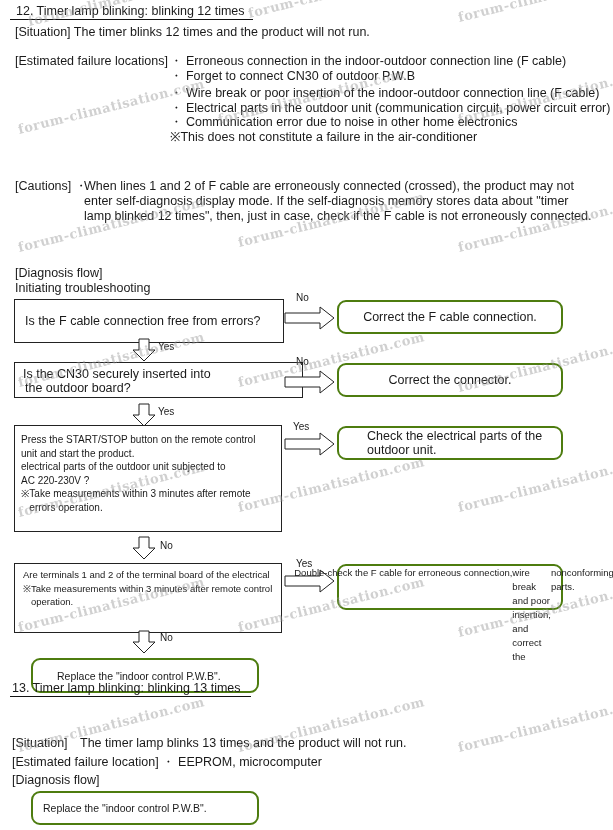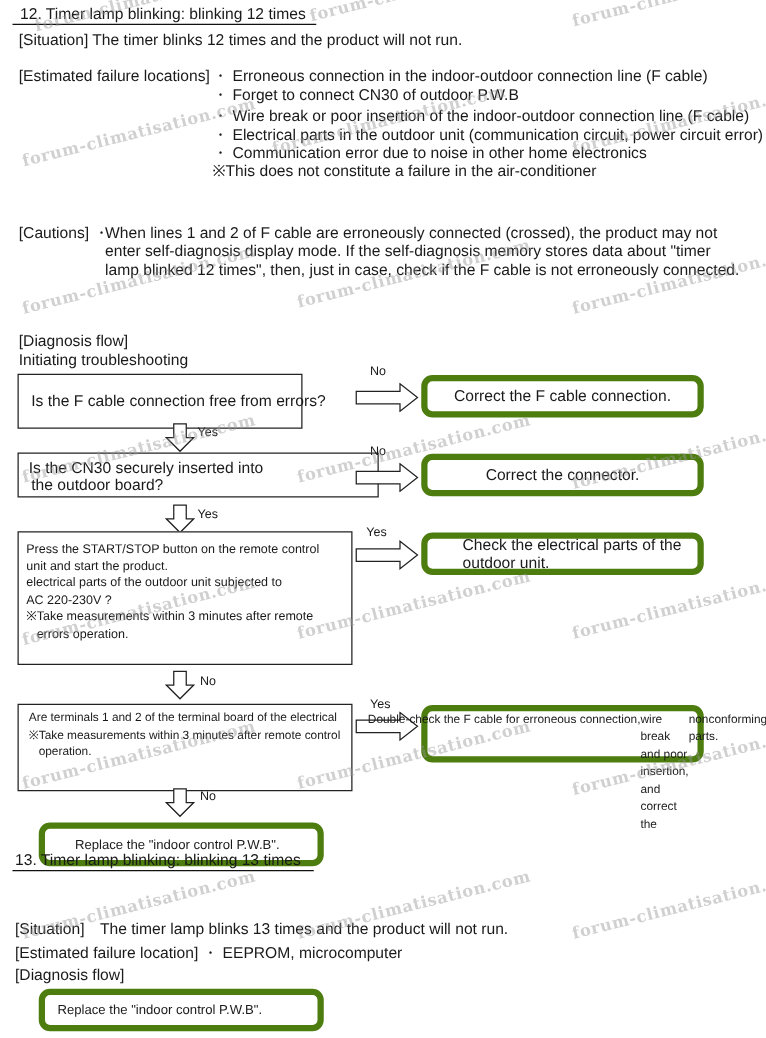--- a/index.html
+++ b/index.html
@@ -4,21 +4,21 @@
 <style>
   html, body { margin:0; padding:0; }
   body { width:613px; height:830px; background:#ffffff; position:relative; overflow:hidden;
          font-family:"Liberation Sans", sans-serif; color:#1a1a1a; font-size:12px; }
   .abs { position:absolute; }
   .heading { font-size:12.5px; border-bottom:1px solid #111; padding:0 8px 1px 6px; white-space:nowrap; }
   .txt { white-space:nowrap; font-size:12.5px; line-height:14px; }
   .bullets { font-size:12.5px; line-height:14.5px; }
   .bullets div { white-space:nowrap; }
   .box { border:1px solid #222; background:#fff; box-sizing:border-box; }
-  .rbox { border:5px solid #4d7c0f; border-radius:9px; background:#fff; box-sizing:border-box;
+  .rbox { border:2px solid #4d7c0f; border-radius:9px; background:#fff; box-sizing:border-box;
           display:flex; align-items:center; }
   .small { font-size:10px; line-height:13.5px; }
   .label { font-size:10px; }
   .wm { position:absolute; color:rgba(150,150,150,0.45); font-family:"DejaVu Serif", serif; font-weight:bold;
         font-size:13px; transform:rotate(-14deg); transform-origin:left bottom; white-space:nowrap; pointer-events:none; letter-spacing:0.5px; }
 </style>
 </head>
 <body>
 
 <div class="abs heading" style="left:10px;top:4px;">12.  Timer lamp blinking: blinking 12 times</div>
@@ -37,21 +37,21 @@
 <div class="abs txt" style="left:15px;top:179px;">[Cautions] ・</div>
 <div class="abs bullets" style="left:84px;top:179px;line-height:15px;">
   <div>When lines 1 and 2 of F cable are erroneously connected (crossed), the product may not</div>
   <div>enter self-diagnosis display mode.  If the self-diagnosis memory stores data about "timer</div>
   <div>lamp blinked 12 times", then, just in case, check if the F cable is not erroneously connected.</div>
 </div>
 
 <div class="abs txt" style="left:15px;top:266px;">[Diagnosis flow]</div>
 <div class="abs txt" style="left:15px;top:281px;">Initiating troubleshooting</div>
 
-<div class="abs box" style="left:14px;top:299px;width:228px;height:44px;display:flex;align-items:center;padding-left:10px;">
+<div class="abs box" style="left:14px;top:299px;width:270px;height:44px;display:flex;align-items:center;padding-left:10px;">
   <span class="txt">Is the F cable connection free from errors?</span>
 </div>
 <div class="abs label" style="left:296px;top:292px;">No</div>
 <svg class="abs" style="left:284px;top:306px;" width="52" height="24">
   <polygon points="1,7 36,7 36,1 50,12 36,23 36,17 1,17" fill="#fff" stroke="#222" stroke-width="1"></polygon>
 </svg>
 <div class="abs rbox" style="left:337px;top:300px;width:226px;height:34px;justify-content:center;">
   <span class="txt">Correct the F cable connection.</span>
 </div>
 

